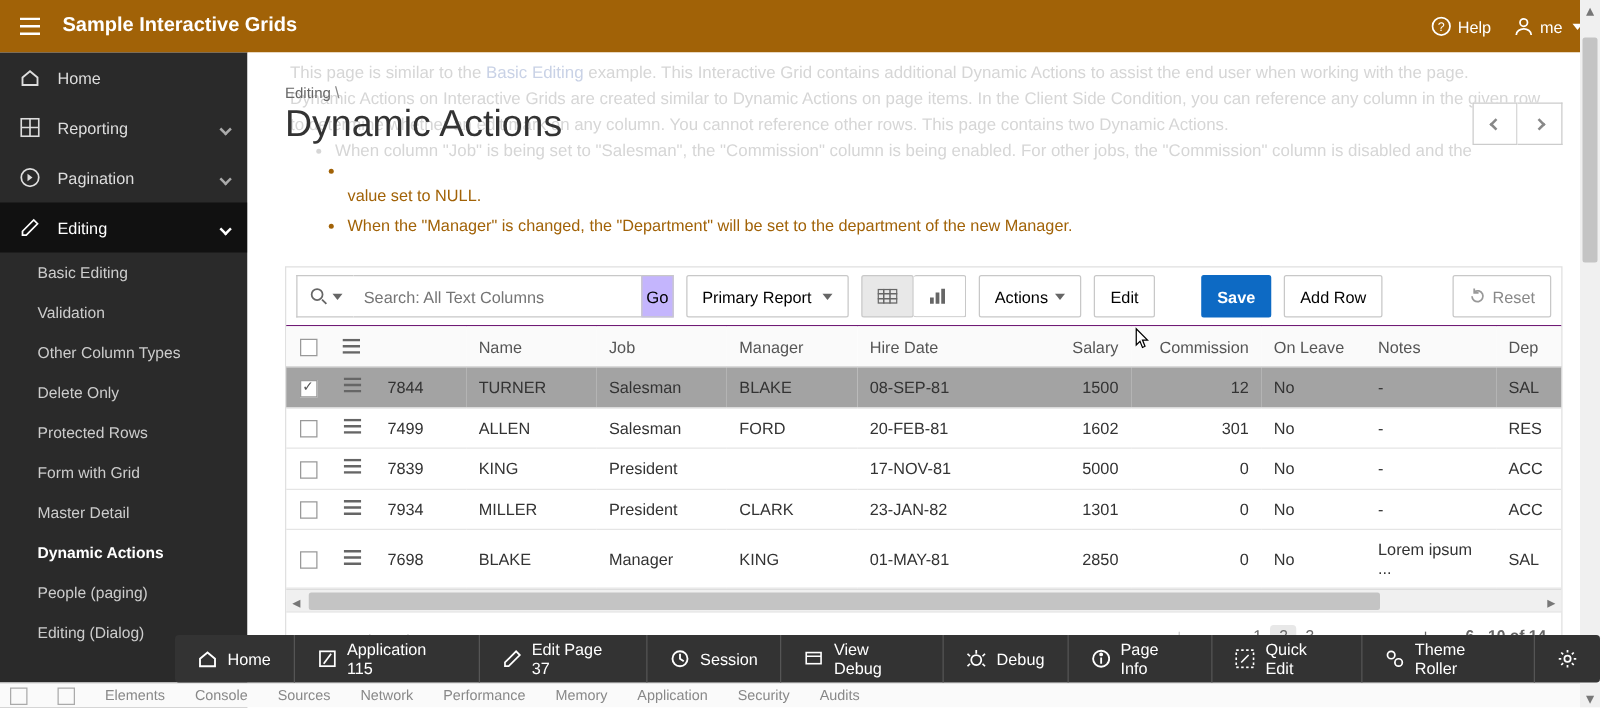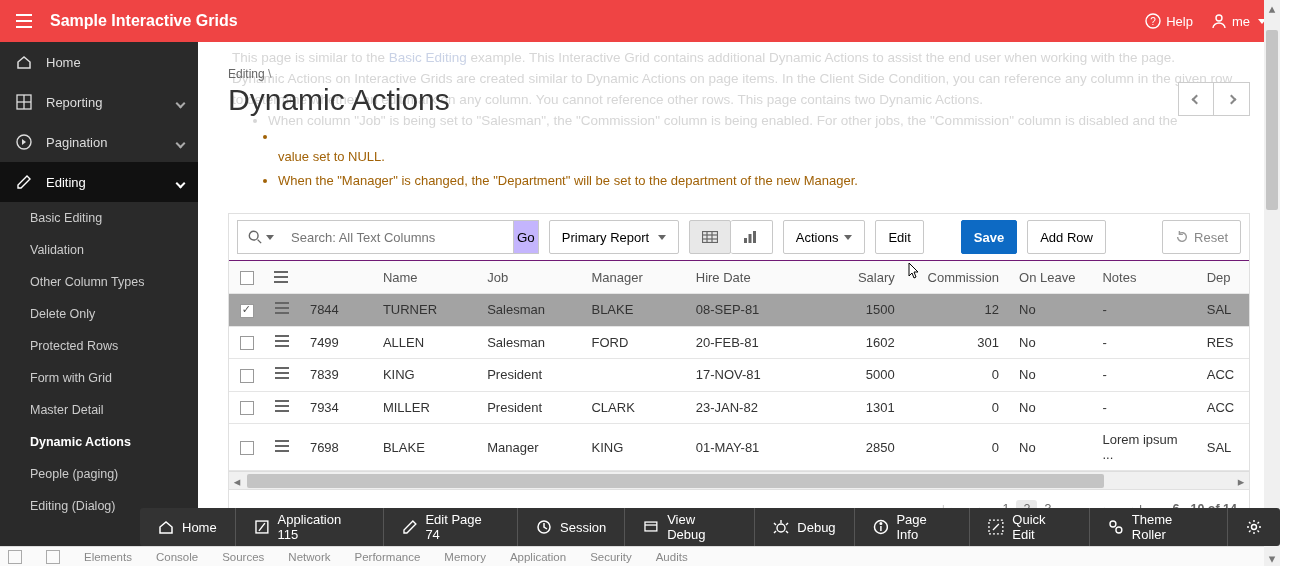--- a/index.html
+++ b/index.html
@@ -1,19 +1,19 @@
 <!DOCTYPE html>
 <html><head>
 <meta charset="utf-8">
 <style>
 * { box-sizing: border-box; margin: 0; padding: 0; }
 body { font-family: "Segoe UI", Arial, sans-serif; font-size: 13px; color: #333; background: #fff; overflow: hidden; }
 .app { display: flex; flex-direction: column; height: 566px; width: 1280px; position: relative; }
 
-.topbar { background: #ef4444; color: #fff; height: 42px; display: flex; align-items: center; padding: 0 14px; }
+.topbar { background: #a16207; color: #fff; height: 42px; display: flex; align-items: center; padding: 0 14px; }
 .hamburger { width: 20px; height: 20px; display: flex; align-items: center; justify-content: center; margin-right: 16px; cursor: pointer; }
 .hamburger svg { fill: #fff; }
 .app-title { font-size: 16px; font-weight: 600; flex: 1; }
 .top-right { display: flex; align-items: center; gap: 18px; color: #fff; }
 .top-link { display: flex; align-items: center; gap: 5px; cursor: pointer; }
 .caret-down { width: 0; height: 0; border-left: 4px solid transparent; border-right: 4px solid transparent; border-top: 5px solid #fff; margin-left: 3px; }
 
 .body-row { display: flex; flex: 1; min-height: 0; }
 
 .sidebar { width: 198px; background: #2a2a2a; color: #ddd; overflow-y: auto; }
@@ -413,21 +413,21 @@
         <svg width="16" height="16" viewBox="0 0 16 16" fill="none" stroke="#fff" stroke-width="1.4">
           <rect x="2" y="2" width="12" height="12"></rect>
           <path d="M5 12L11 4"></path>
         </svg>
         <span>Application 115</span>
       </div>
       <div class="dev-item">
         <svg width="16" height="16" viewBox="0 0 16 16" fill="none" stroke="#fff" stroke-width="1.4">
           <path d="M2 14v-3L11 2l3 3-9 9H2z"></path>
         </svg>
-        <span>Edit Page 74</span>
+        <span>Edit Page 37</span>
       </div>
       <div class="dev-item">
         <svg width="16" height="16" viewBox="0 0 16 16" fill="none" stroke="#fff" stroke-width="1.5">
           <circle cx="8" cy="8" r="6"></circle>
           <path d="M8 4v4l3 2"></path>
         </svg>
         <span>Session</span>
       </div>
       <div class="dev-item">
         <svg width="16" height="16" viewBox="0 0 16 16" fill="none" stroke="#fff" stroke-width="1.3">

